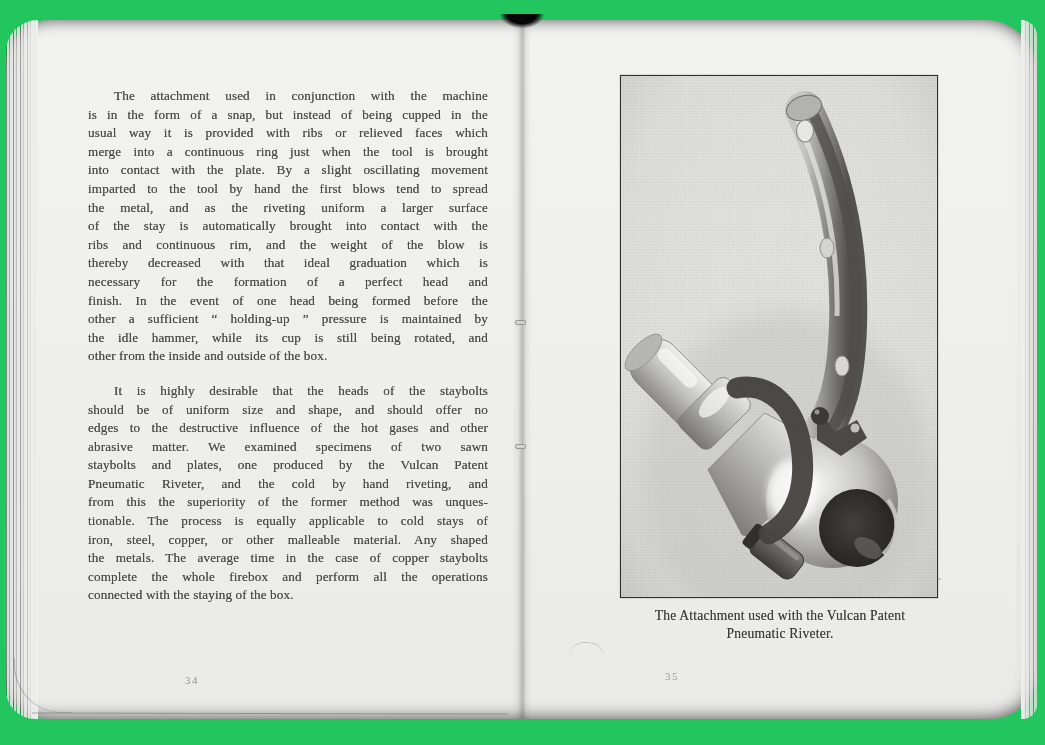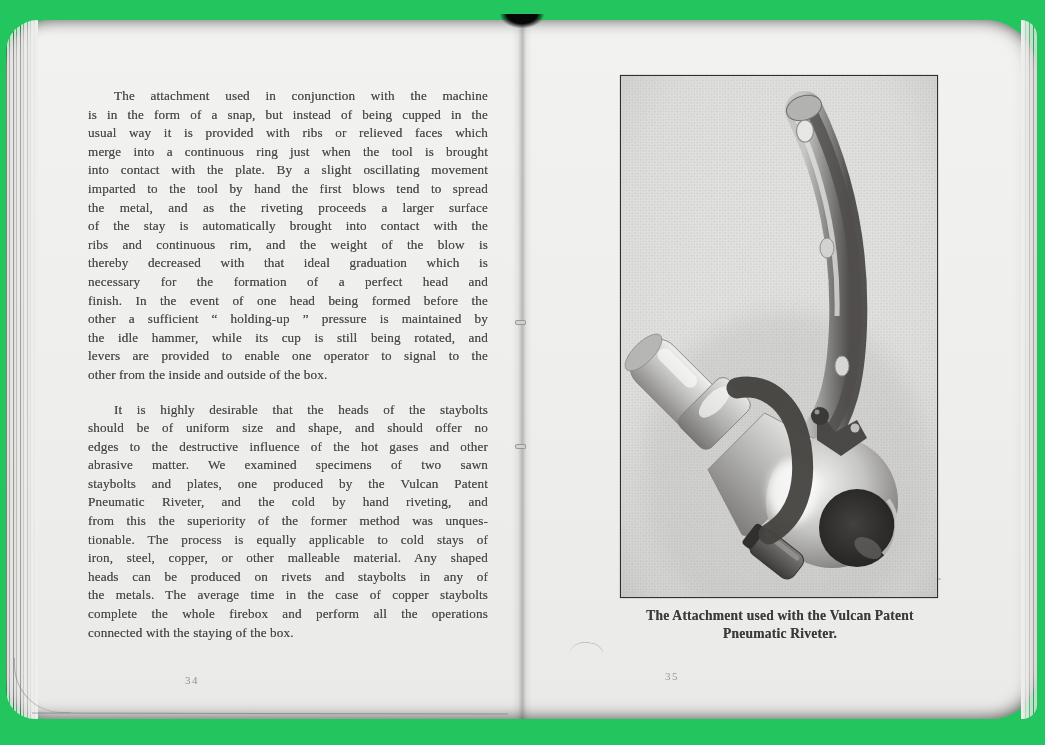--- a/index.html
+++ b/index.html
@@ -40,21 +40,21 @@
   .para + .para{margin-top:16px;}
   .tline{text-align:justify;text-align-last:justify;height:18.6px;overflow:hidden;}
   .tline.last{text-align-last:left;}
   .para .tline:first-child{text-indent:26px;}
   .pagenum{position:absolute;font-size:11px;letter-spacing:1.5px;}
   .pn34{left:179px;top:654px;width:200px;color:#90908e;}
   .pn35{left:145px;top:650px;width:200px;color:#9a9a98;}
   .photo-frame{position:absolute;left:100px;top:55px;width:316px;height:521px;
         border:1.5px solid #2f2f2d;background:#e3e3e1;box-shadow:0 0 0 .5px rgba(100,100,98,.3);}
   .caption{position:absolute;left:70px;top:587px;width:380px;text-align:center;
-        font-weight:bold;font-size:13.6px;line-height:17.5px;color:#3a3a38;
+        font-weight:normal;font-size:13.6px;line-height:17.5px;color:#3a3a38;
         letter-spacing:.2px;text-shadow:0 0 .5px rgba(58,58,56,.6);}
   .scratch{position:absolute;left:50px;top:622px;width:34px;height:14px;
         border-top:1.2px solid rgba(110,110,108,.38);border-radius:50% 40% 0 0/100% 80% 0 0;
         transform:rotate(9deg);}
   .speck{position:absolute;border-radius:50%;background:rgba(110,110,108,.4);}
 </style>
 </head>
 <body>
 
 <div class="stage">
@@ -69,42 +69,40 @@
 
     <div class="left-page">
       <div class="textblock">
         <div class="para">
             <div class="tline">The attachment used in conjunction with the machine</div>
             <div class="tline">is in the form of a snap, but instead of being cupped in the</div>
             <div class="tline">usual way it is provided with ribs or relieved faces which</div>
             <div class="tline">merge into a continuous ring just when the tool is brought</div>
             <div class="tline">into contact with the plate. By a slight oscillating movement</div>
             <div class="tline">imparted to the tool by hand the first blows tend to spread</div>
-            <div class="tline">the metal, and as the riveting proceeds a larger surface</div>
+            <div class="tline">the metal, and as the riveting uniform a larger surface</div>
             <div class="tline">of the stay is automatically brought into contact with the</div>
             <div class="tline">ribs and continuous rim, and the weight of the blow is</div>
             <div class="tline">thereby decreased with that ideal graduation which is</div>
             <div class="tline">necessary for the formation of a perfect head and</div>
             <div class="tline">finish. In the event of one head being formed before the</div>
             <div class="tline">other a sufficient “ holding-up ” pressure is maintained by</div>
             <div class="tline">the idle hammer, while its cup is still being rotated, and</div>
-            <div class="tline">levers are provided to enable one operator to signal to the</div>
             <div class="tline last">other from the inside and outside of the box.</div>
           </div>
         <div class="para">
             <div class="tline">It is highly desirable that the heads of the staybolts</div>
             <div class="tline">should be of uniform size and shape, and should offer no</div>
             <div class="tline">edges to the destructive influence of the hot gases and other</div>
             <div class="tline">abrasive matter. We examined specimens of two sawn</div>
             <div class="tline">staybolts and plates, one produced by the Vulcan Patent</div>
             <div class="tline">Pneumatic Riveter, and the cold by hand riveting, and</div>
             <div class="tline">from this the superiority of the former method was unques-</div>
             <div class="tline">tionable. The process is equally applicable to cold stays of</div>
             <div class="tline">iron, steel, copper, or other malleable material. Any shaped</div>
-            <div class="tline">heads can be produced on rivets and staybolts in any of</div>
             <div class="tline">the metals. The average time in the case of copper staybolts</div>
             <div class="tline">complete the whole firebox and perform all the operations</div>
             <div class="tline last">connected with the staying of the box.</div>
           </div>
       </div>
       <div class="pagenum pn34">34</div>
     </div>
 
     <div class="right-page">
       <div class="photo-frame">

